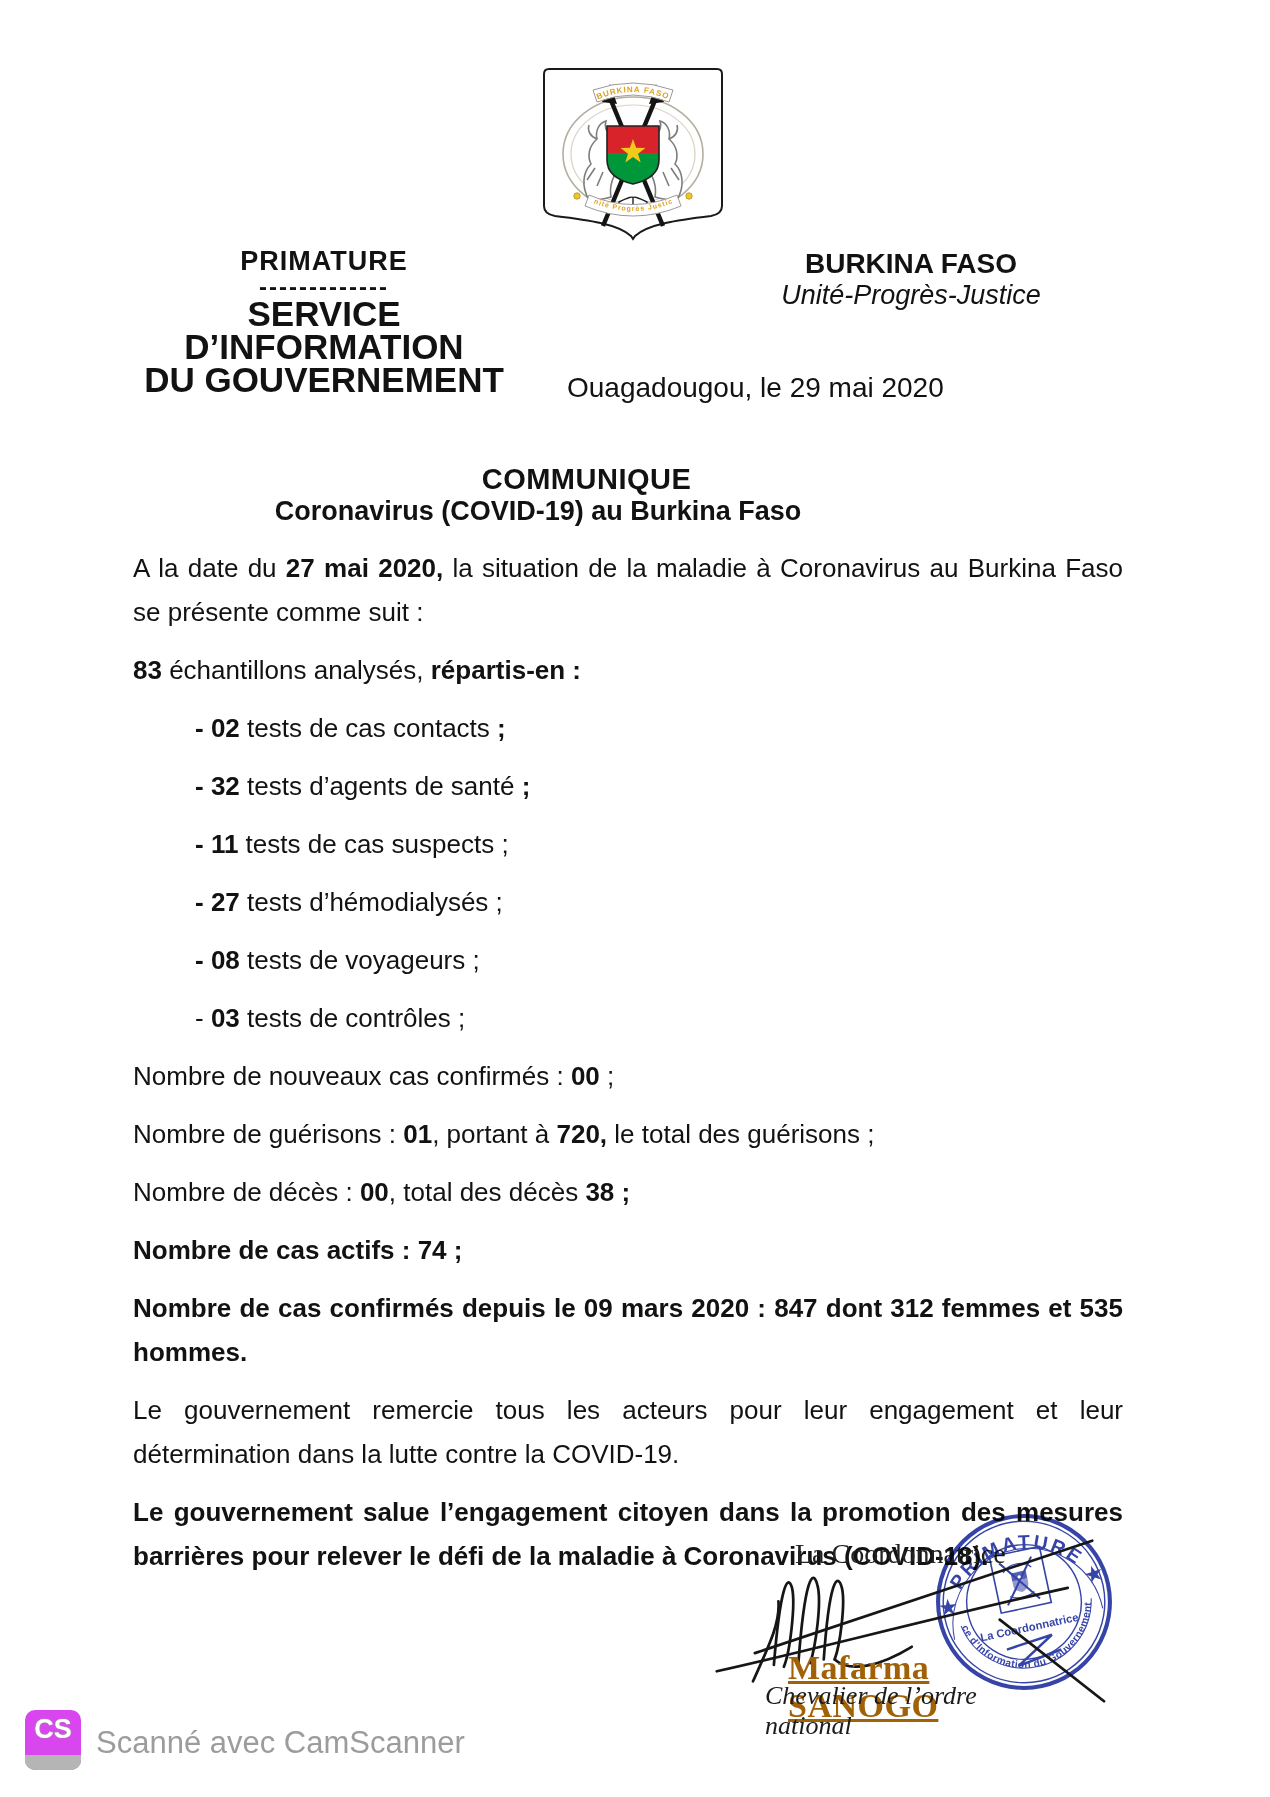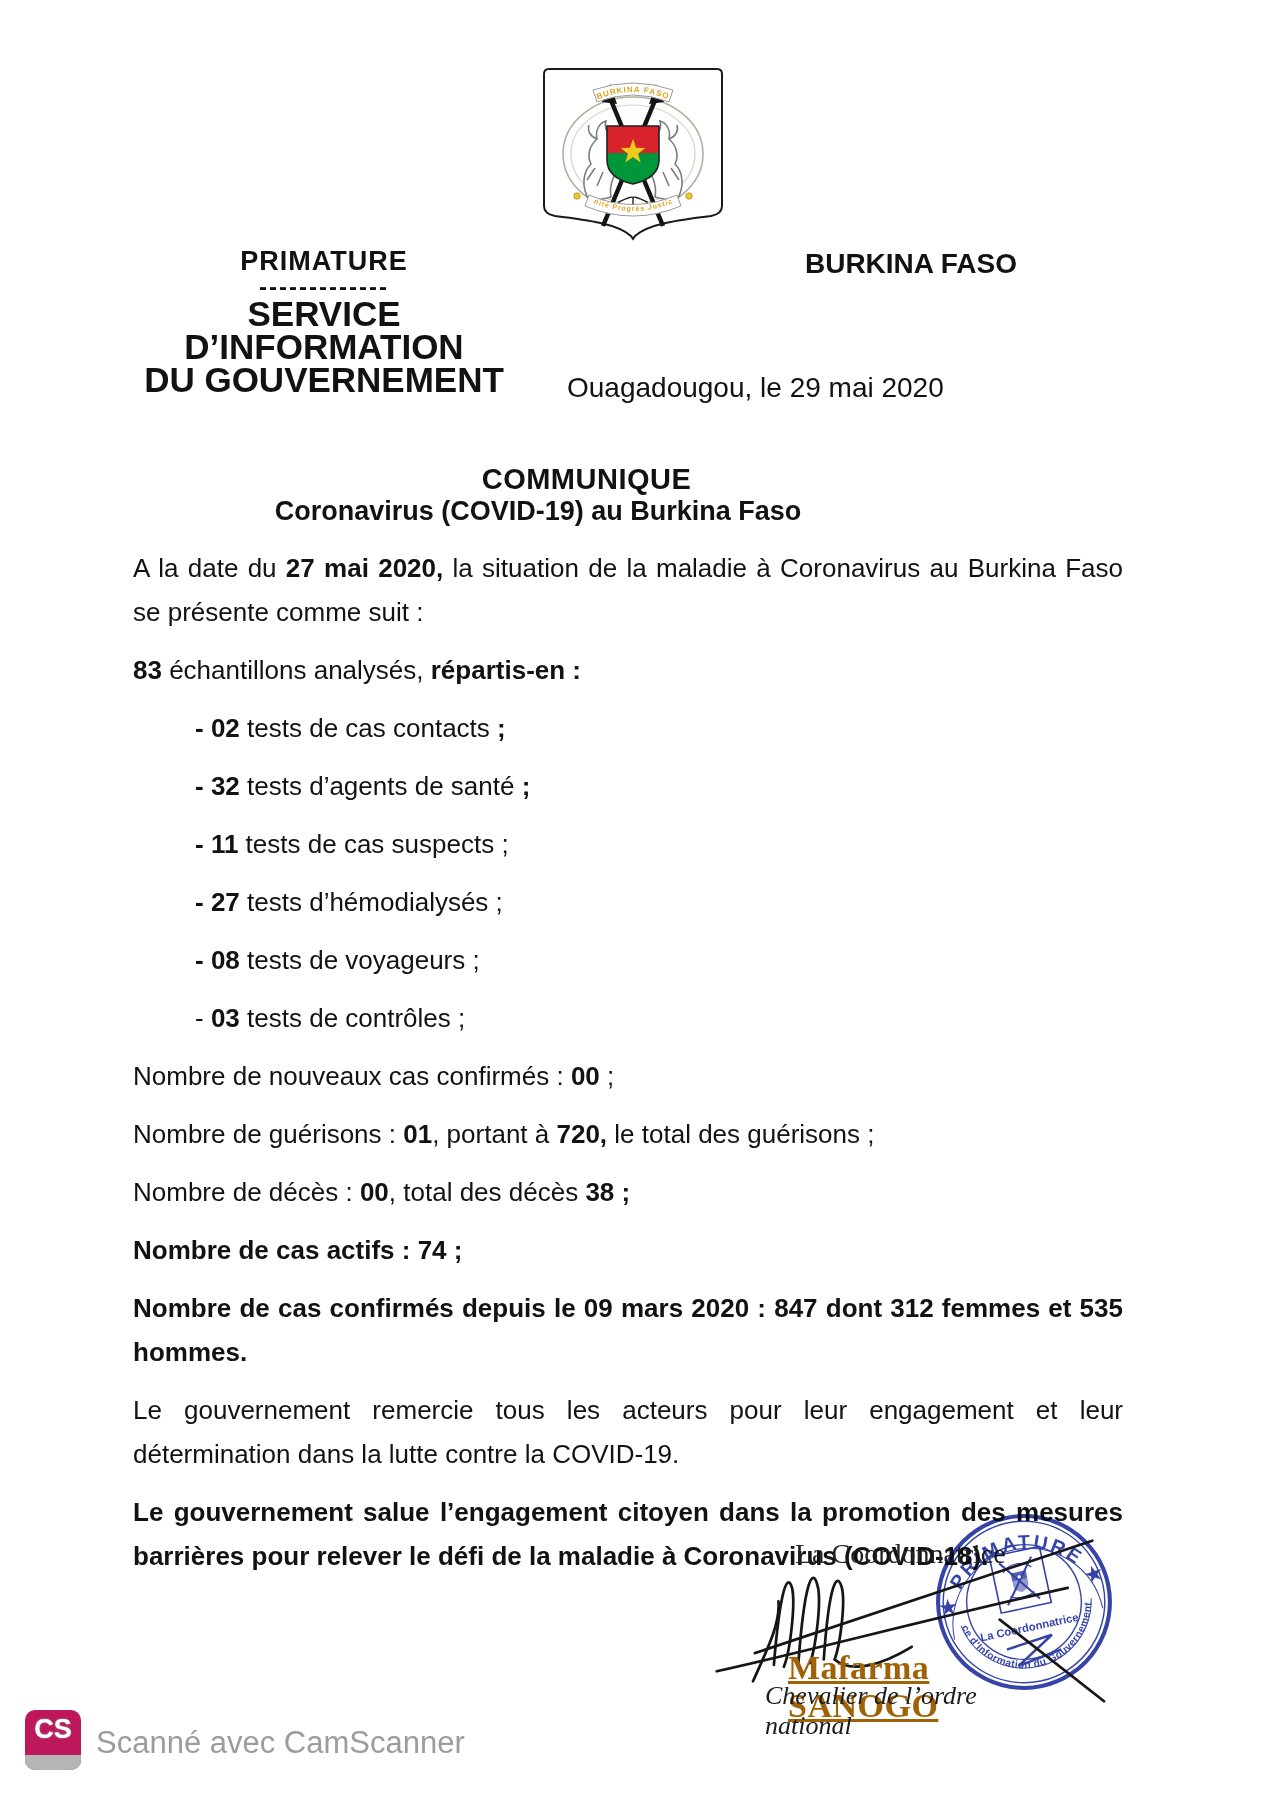--- a/index.html
+++ b/index.html
@@ -28,21 +28,21 @@
   .seg-b{font-weight:700;}
   
   #sig-role{left:795px;top:1538px;width:260px;font-family:"Liberation Serif",serif;font-size:28px;color:#222;}
   #stamp{left:934px;top:1512px;width:180px;height:180px;mix-blend-mode:multiply;opacity:.95;}
   #sig-scribble{left:620px;top:1518px;width:520px;height:195px;}
   #sig-name{left:788px;top:1649px;width:260px;font-family:Liberation Serif, serif;
     font-size:34px;font-weight:700;text-decoration:underline;letter-spacing:.5px;color:#a16207;}
   #sig-title{left:765px;top:1681px;width:300px;font-family:"Liberation Serif",serif;
     font-size:26px;font-style:italic;color:#1c1c1c;}
   
-  #cs-badge{left:25px;top:1710px;width:56px;height:60px;background:#be185d;border-radius:10px;}
+  #cs-badge{left:25px;top:1710px;width:56px;height:60px;background:#d946ef;border-radius:10px;}
   #cs-badge .tab{position:absolute;left:0;bottom:0;width:100%;height:15px;background:#b5b5b5;border-radius:0 0 10px 10px;}
   #cs-badge .cs{position:absolute;left:0;top:4px;width:100%;text-align:center;font-size:27px;font-weight:800;
     color:#ffffff;text-shadow:0 0 2px #9d9d9d, 0 0 1px #9d9d9d;}
   #cs-text{left:96px;top:1725px;width:500px;font-size:31px;color:#9c9c9c;}
 </style>
 </head>
 <body>
 
 <div id="page">
 
@@ -96,20 +96,21 @@
   </svg>
 
   <div id="hdr-left" class="abs">
     <div class="l1">PRIMATURE</div>
     <div class="divider">-------------</div>
     <div class="l2">SERVICE D’INFORMATION</div>
     <div class="l3">DU GOUVERNEMENT</div>
   </div>
   <div id="hdr-right" class="abs">
     <div class="country">BURKINA FASO</div>
+    <div class="motto">Unité-Progrès-Justice</div>
   </div>
 
   <div id="dateline" class="abs">Ouagadougou, le 29 mai 2020</div>
   <div id="doc-title" class="abs">COMMUNIQUE</div>
   <div id="doc-subtitle" class="abs">Coronavirus (COVID-19) au Burkina Faso</div>
 
   <div id="body" class="abs">
     <p class="j"><span>A la date du </span><span class="seg-b">27 mai 2020,</span><span> la situation de la maladie à Coronavirus au Burkina Faso se présente comme suit :</span></p>
     <p><span class="seg-b">83</span><span> échantillons analysés, </span><span class="seg-b">répartis-en :</span></p>
     <div class="li"><span class="seg-b">- </span><span class="seg-b">02</span><span> tests de cas contacts </span><span class="seg-b">;</span></div>

